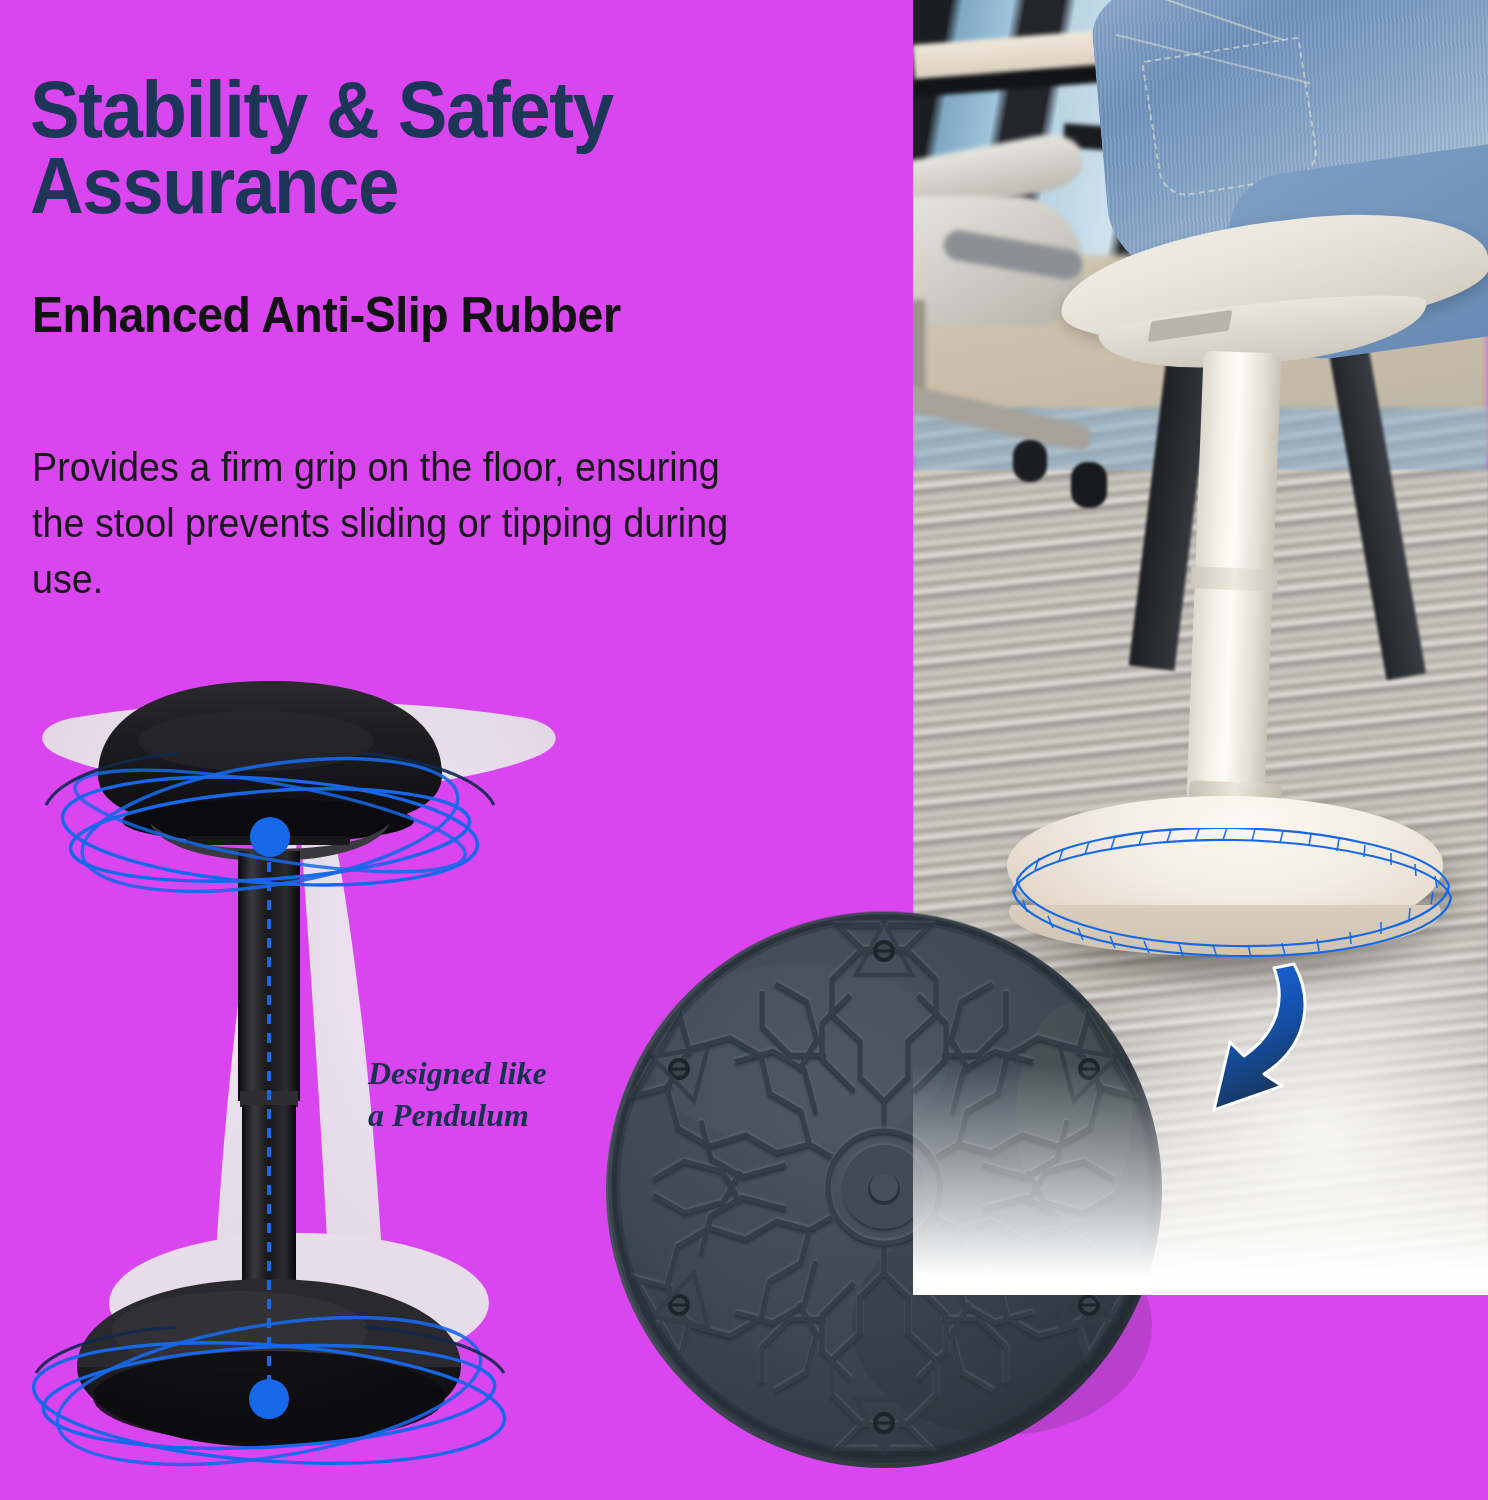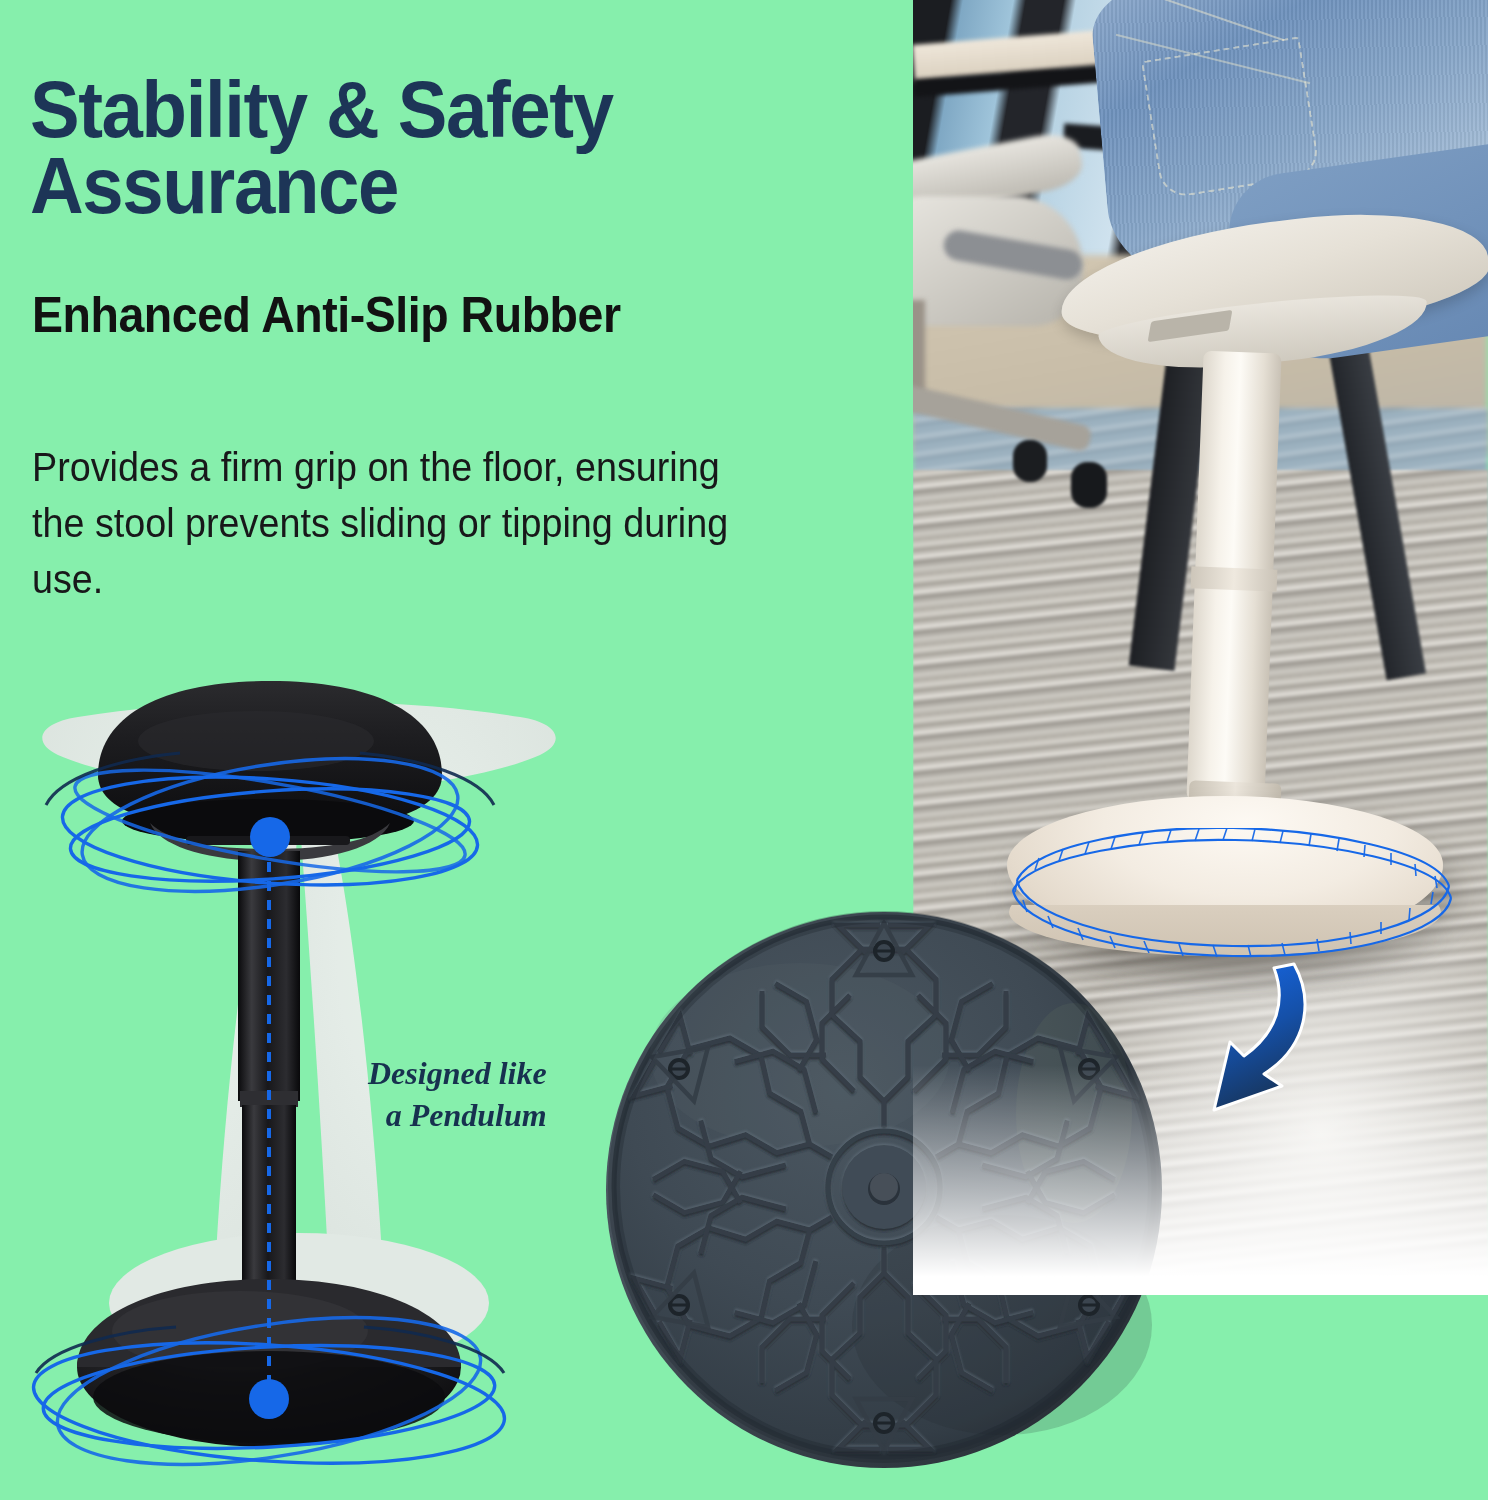--- a/index.html
+++ b/index.html
@@ -5,21 +5,21 @@
   * { box-sizing: border-box; margin: 0; padding: 0; }
   html, body {
     width: 1488px; height: 1500px;
     background: #ffffff;
     font-family: "Liberation Sans", sans-serif;
     overflow: hidden;
   }
   #stage {
     position: relative;
     width: 1488px; height: 1500px;
-    background: #86efac;
+    background: #d946ef;
   }
 
   
   .headline {
     position: absolute;
     left: 30px; top: 72px;
     width: 860px;
     font-size: 80px;
     font-weight: 700;
     line-height: 0.95;
@@ -57,21 +57,21 @@
   
   .caption {
     position: absolute;
     color: #17314f;
     font-style: italic;
     font-weight: 600;
     font-family: "Liberation Serif", serif;
     line-height: 1.30;
     white-space: pre-line;
   }
-  #caption-pendulum { left: 368px; top: 1053px; font-size: 32px; text-align: right; }
+  #caption-pendulum { left: 368px; top: 1053px; font-size: 32px; }
   #caption-bottomview { left: 1178px; top: 1338px; font-size: 32px; }
 
   
   #photo {
     position: absolute;
     left: 913px; top: 0px;
     width: 575px; height: 1295px;
     overflow: hidden;
   }
   #photo .fade-bottom {

